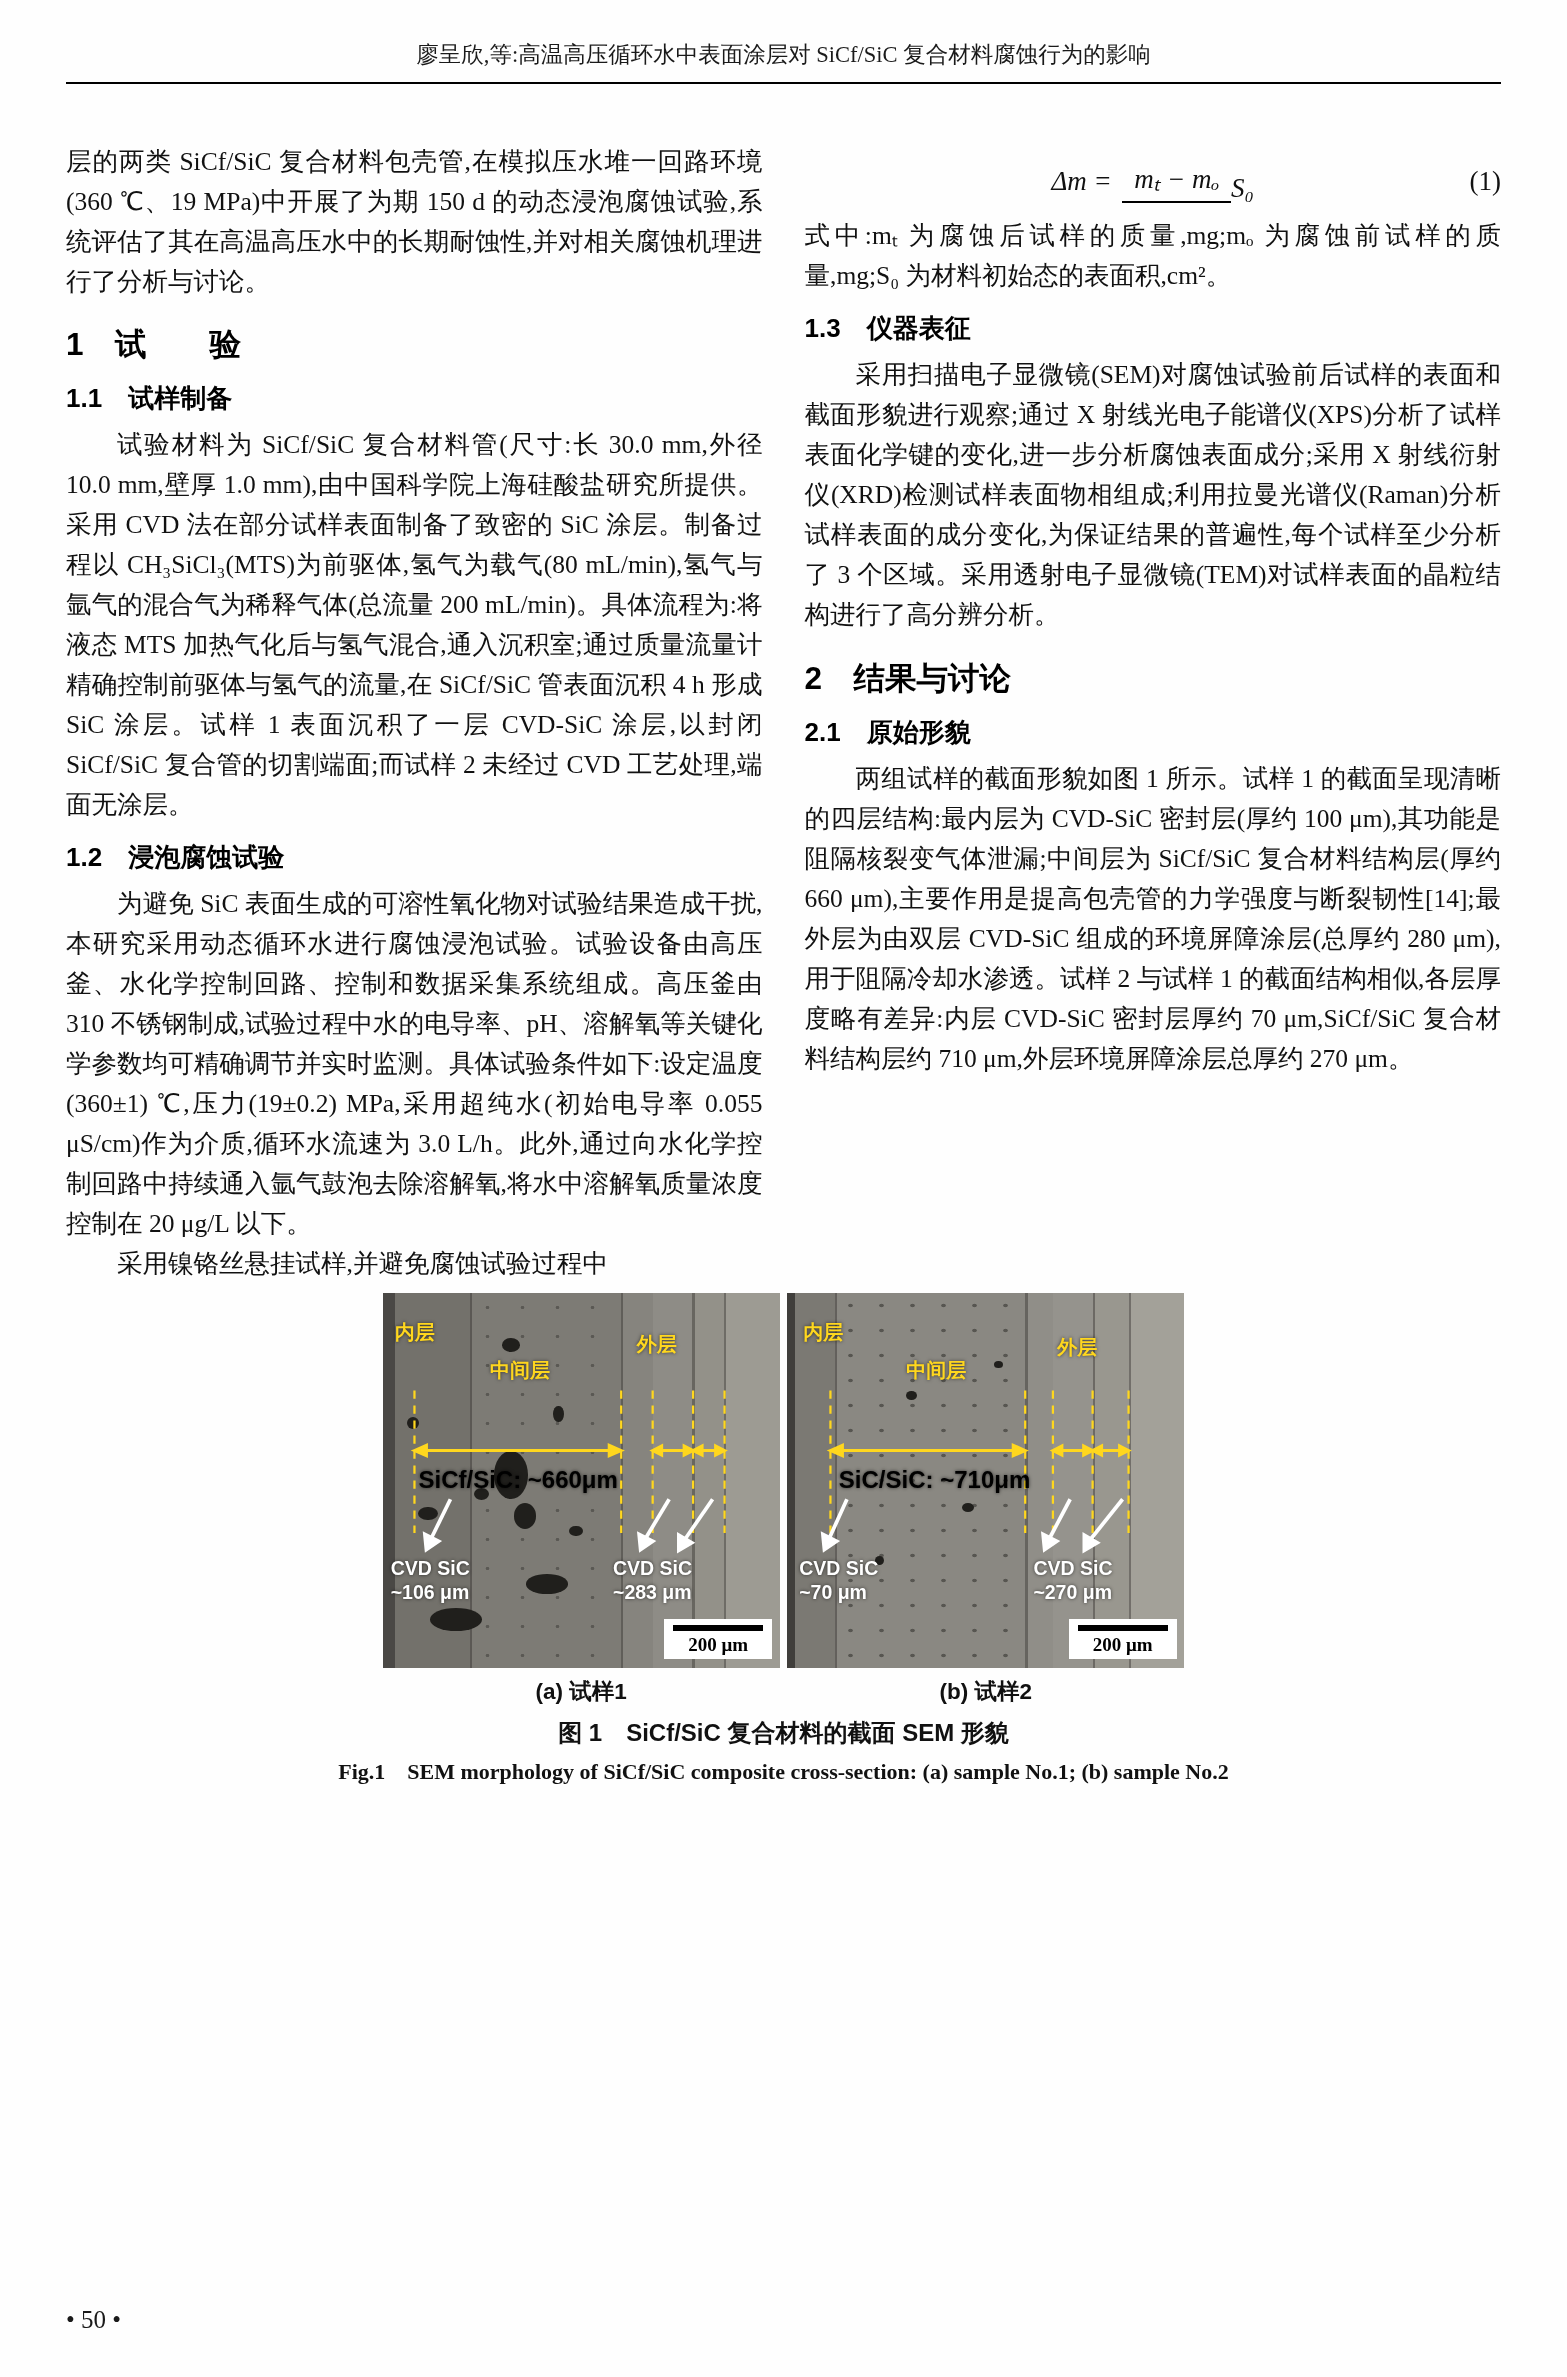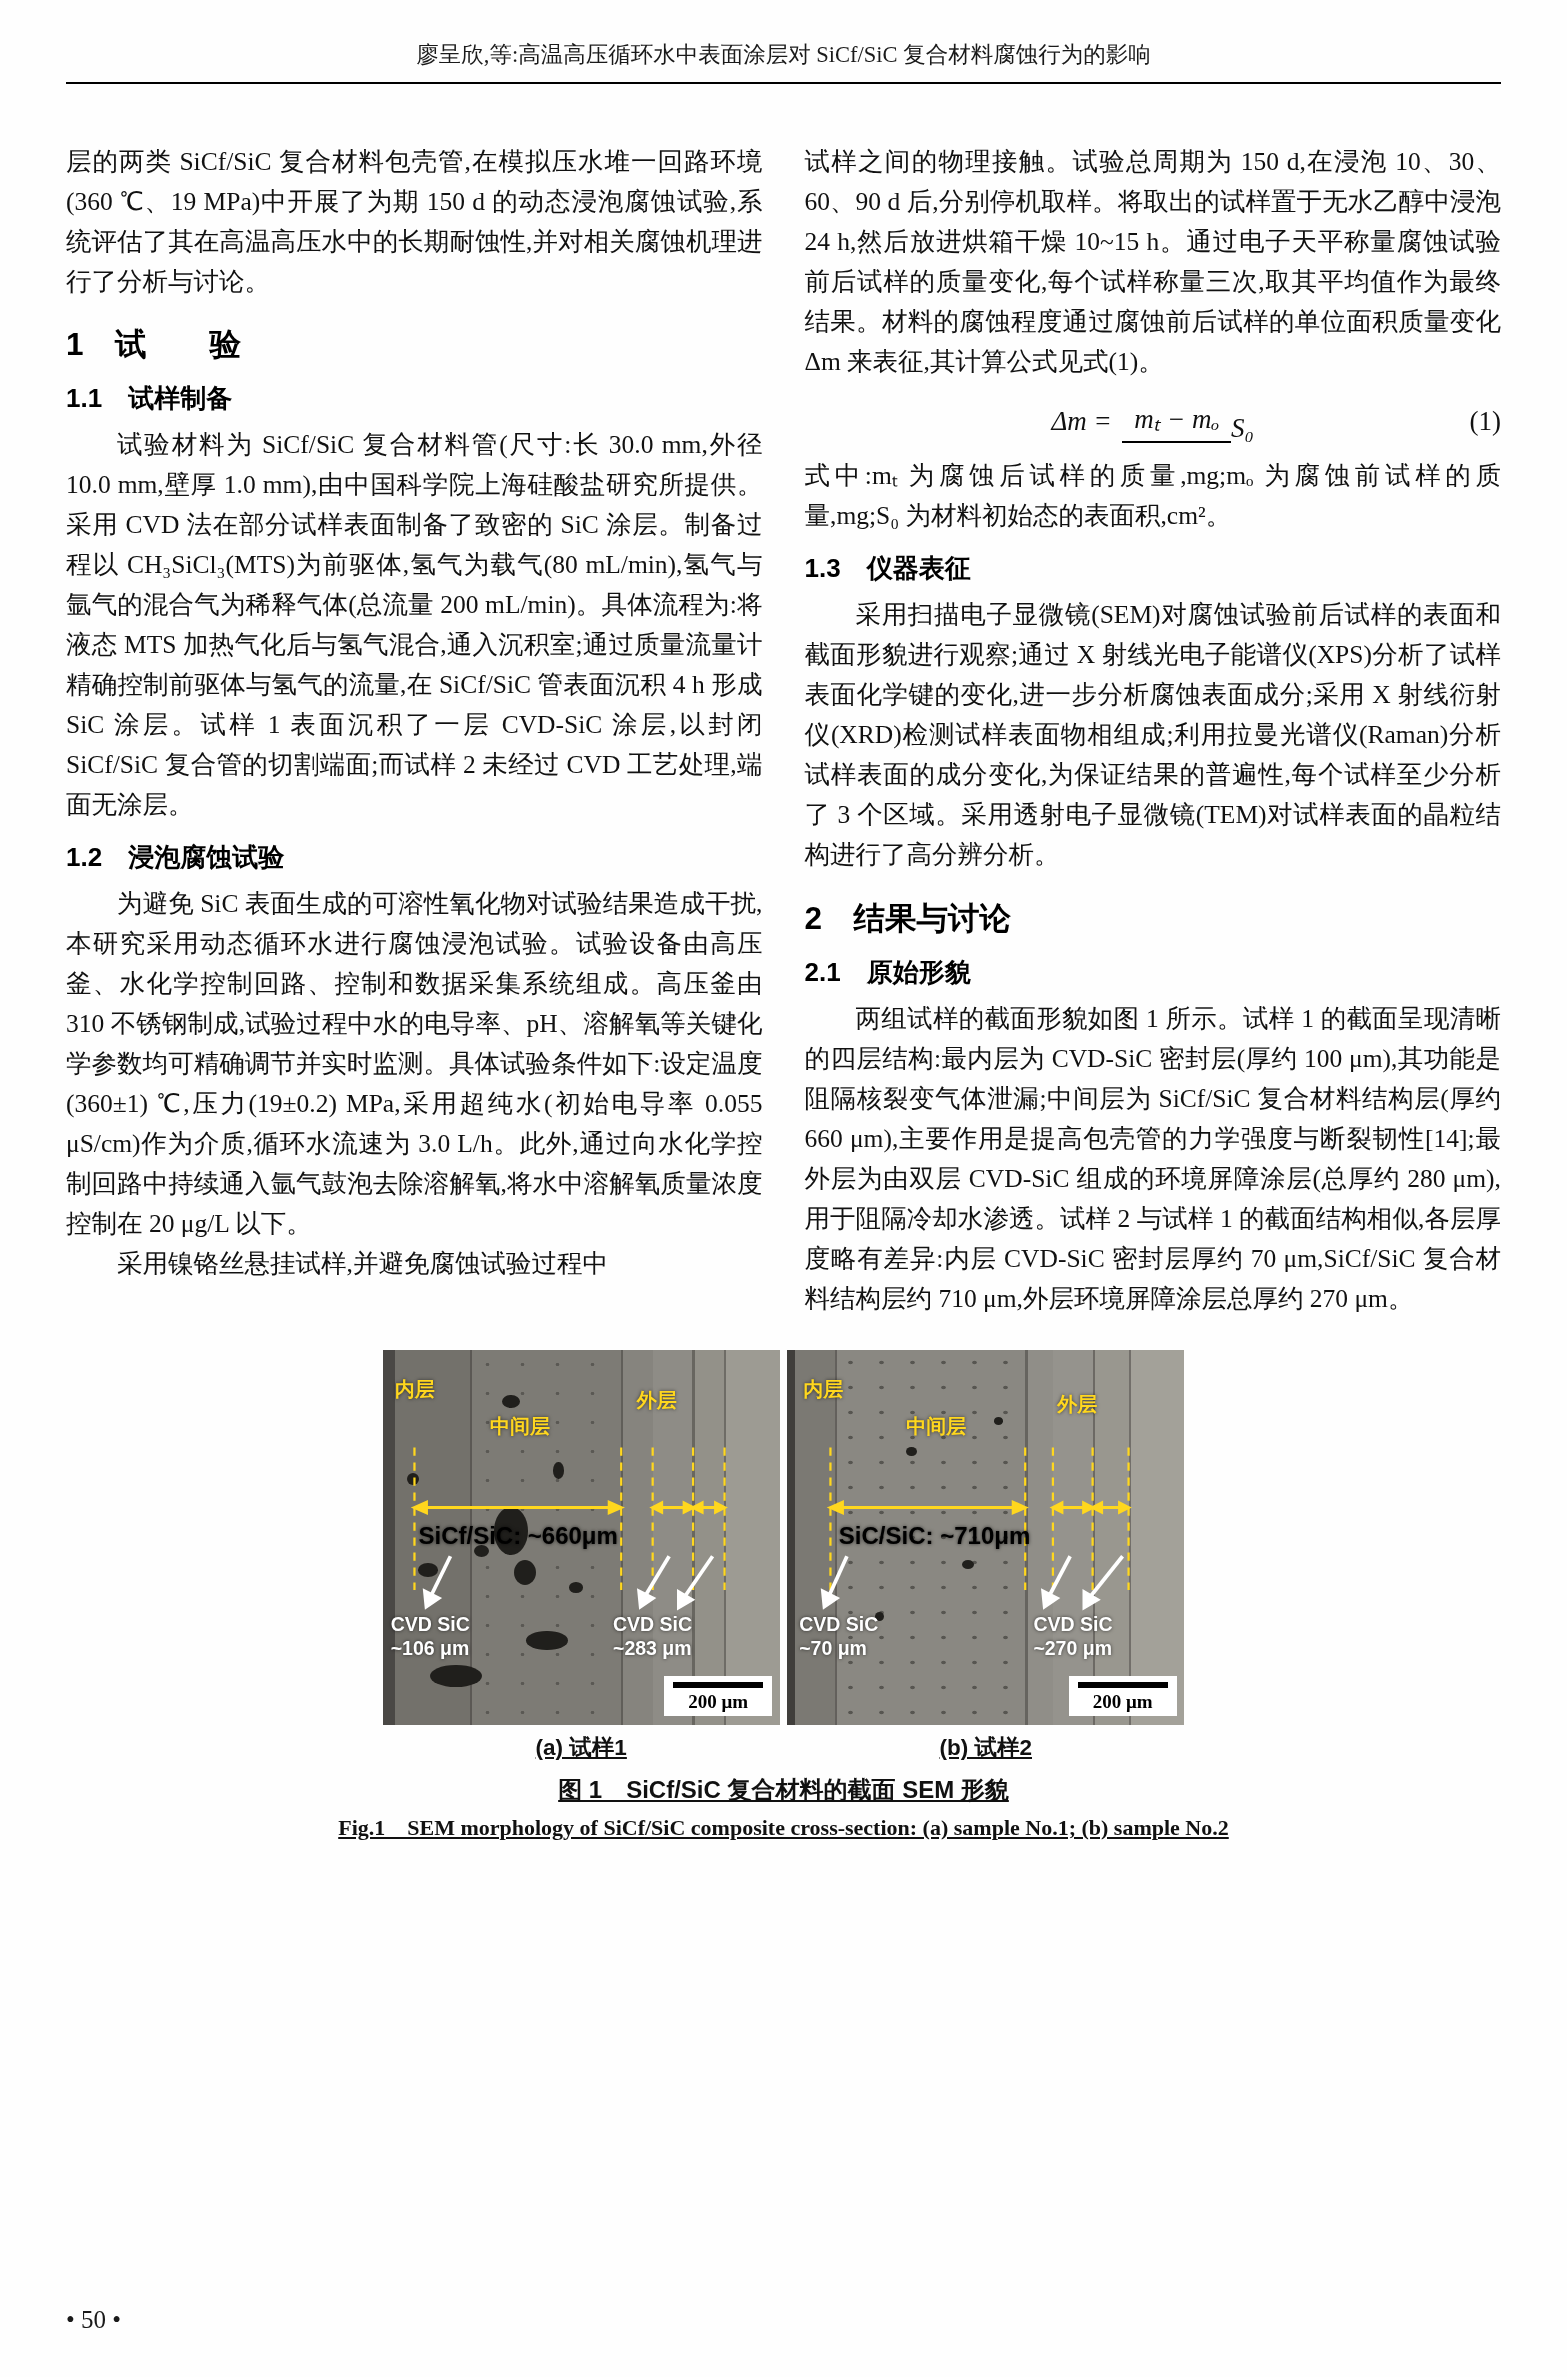--- a/index.html
+++ b/index.html
@@ -50,21 +50,21 @@
     margin:16.5px 0 12px;
     display:flex; align-items:center; justify-content:center;
     font-size:27px; font-style:italic;
   }
   .frac { display:inline-flex; flex-direction:row; align-items:center; margin-left:10.5px; }
   .frac .num { border-bottom:2.2px solid #000; padding:0 12px 4.5px; }
   .frac .den { padding-top:15px; }
   .eqno { position:absolute; right:0; top:50%; transform:translateY(-50%); font-style:normal; }
 
   
-  .figure { margin-top:31px; text-align:center;text-decoration:underline; }
+  .figure { margin-top:9px; text-align:center; }
   .panels { display:flex; justify-content:center; gap:7.5px; }
   .panel {
     position:relative; width:397px; height:375px;
     background:#8a8880; overflow:hidden;
   }
   .band { position:absolute; top:0; bottom:0; }
   .sep  { position:absolute; top:0; bottom:0; width:2.2px; background:rgba(40,38,34,.40); }
   .pore { position:absolute; background:#201f1c; border-radius:50%; }
   .ann-svg { position:absolute; left:0; top:0; width:100%; height:100%; }
   .fig-label {
@@ -126,21 +126,20 @@
       <p class="body">层的两类 SiCf/SiC 复合材料包壳管,在模拟压水堆一回路环境(360 ℃、19 MPa)中开展了为期 150 d 的动态浸泡腐蚀试验,系统评估了其在高温高压水中的长期耐蚀性,并对相关腐蚀机理进行了分析与讨论。</p>
       <h2 class="sec">1　试　　验</h2>
       <h3 class="subsec">1.1　试样制备</h3>
       <p class="body indent">试验材料为 SiCf/SiC 复合材料管(尺寸:长 30.0 mm,外径 10.0 mm,壁厚 1.0 mm),由中国科学院上海硅酸盐研究所提供。采用 CVD 法在部分试样表面制备了致密的 SiC 涂层。制备过程以 CH₃SiCl₃(MTS)为前驱体,氢气为载气(80 mL/min),氢气与氩气的混合气为稀释气体(总流量 200 mL/min)。具体流程为:将液态 MTS 加热气化后与氢气混合,通入沉积室;通过质量流量计精确控制前驱体与氢气的流量,在 SiCf/SiC 管表面沉积 4 h 形成 SiC 涂层。试样 1 表面沉积了一层 CVD-SiC 涂层,以封闭 SiCf/SiC 复合管的切割端面;而试样 2 未经过 CVD 工艺处理,端面无涂层。</p>
       <h3 class="subsec">1.2　浸泡腐蚀试验</h3>
       <p class="body indent">为避免 SiC 表面生成的可溶性氧化物对试验结果造成干扰,本研究采用动态循环水进行腐蚀浸泡试验。试验设备由高压釜、水化学控制回路、控制和数据采集系统组成。高压釜由 310 不锈钢制成,试验过程中水的电导率、pH、溶解氧等关键化学参数均可精确调节并实时监测。具体试验条件如下:设定温度(360±1) ℃,压力(19±0.2) MPa,采用超纯水(初始电导率 0.055 μS/cm)作为介质,循环水流速为 3.0 L/h。此外,通过向水化学控制回路中持续通入氩气鼓泡去除溶解氧,将水中溶解氧质量浓度控制在 20 μg/L 以下。</p>
       <p class="body indent">采用镍铬丝悬挂试样,并避免腐蚀试验过程中</p>
     </div>
 
     <div class="col">
-      <p class="body">试样之间的物理接触。试验总周期为 150 d,在浸泡 10、30、60、90 d 后,分别停机取样。将取出的试样置于无水乙醇中浸泡 24 h,然后放进烘箱干燥 10~15 h。通过电子天平称量腐蚀试验前后试样的质量变化,每个试样称量三次,取其平均值作为最终结果。材料的腐蚀程度通过腐蚀前后试样的单位面积质量变化 Δm 来表征,其计算公式见式(1)。</p>
 
       <div class="formula">
         <span>Δm =</span>
         <span class="frac">
           <span class="num">mₜ − mₒ</span>
           <span class="den">S₀</span>
         </span>
         <span class="eqno">(1)</span>
       </div>
 

